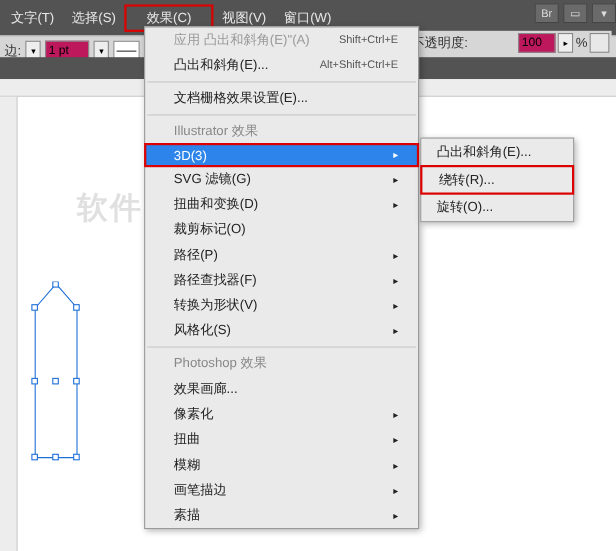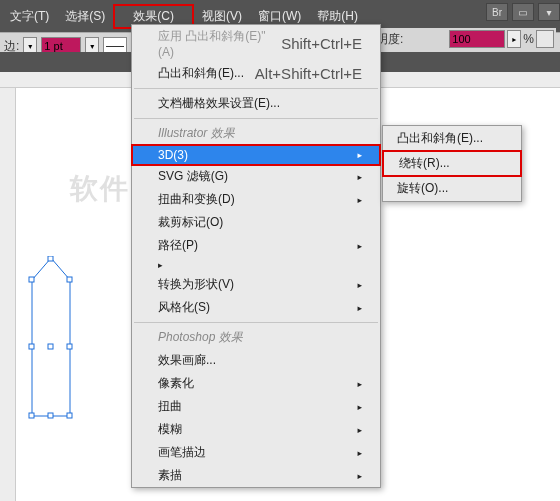--- a/index.html
+++ b/index.html
@@ -19,38 +19,37 @@
 .ruler-v { background: #ededed; width: 16px; position: absolute; top: 88px; left: 0; bottom: 0; border-right: 1px solid #ccc; }
 .watermark { position: absolute; top: 170px; left: 70px; color: #bbb; font-size: 28px; font-weight: bold; opacity: 0.45; pointer-events: none; letter-spacing: 2px; }
 .shape { position: absolute; top: 256px; left: 24px; }
 .shape svg { display: block; }
 .dropdown-menu { position: absolute; top: 24px; left: 131px; width: 250px; background: #eaeaea; border: 1px solid #999; box-shadow: 2px 2px 6px rgba(0,0,0,0.3); }
 .menu-item { display: flex; align-items: center; justify-content: space-between; padding: 3px 18px 3px 26px; color: #222; cursor: default; position: relative; }
 .menu-item.disabled { color: #999; }
 .menu-item.selected { background: #2d85ec; color: #fff; }
 .menu-item.red-box { outline: 2px solid #d00; outline-offset: -1px; gap: 46px; }
 .menu-separator { height: 1px; background: #c5c5c5; margin: 3px 2px; }
-.menu-header { color: #888; padding: 3px 18px 3px 26px; font-style: italic; }
-.menu-shortcut { color: #555; font-size: 15px; }
+.menu-header { color: #888; padding: 3px 18px 3px 26px; }
+.menu-shortcut { color: #555; font-size: 10px; }
 .submenu-arrow { font-size: 9px; }
 .submenu { position: absolute; top: 125px; left: 382px; width: 140px; background: #eaeaea; border: 1px solid #999; box-shadow: 2px 2px 6px rgba(0,0,0,0.3); }
 .submenu .menu-item { padding: 4px 14px; }
 .submenu .menu-item.red-box { outline: 2px solid #d00; outline-offset: -1px; padding-left: 16px; }
 .opacity-group { position: absolute; top: 28px; right: 4px; display: flex; align-items: center; gap: 2px; background: #d6d6d6; padding: 2px; }
 </style>
 </head>
 <body>
 
 <div class="menubar">
   <span class="menubar-item">文字(T)</span>
   <span class="menubar-item">选择(S)</span>
   <span class="menubar-item highlighted">效果(C)</span>
   <span class="menubar-item">视图(V)</span>
   <span class="menubar-item">窗口(W)</span>
-  <span class="menubar-item">帮助(H)</span>
   <div class="toolbar-right">
     <div class="tb-btn">Br</div>
     <div class="tb-btn">▭</div>
     <div class="tb-btn">▾</div>
   </div>
 </div>
 
 <div class="toolbar2">
   <span class="tb-label">边:</span>
   <span class="tb-dropdown">▾</span>
@@ -59,21 +58,21 @@
   <div style="width:24px;height:18px;border:1px solid #888;background:#fff;position:relative">
       <div style="position:absolute;top:8px;left:2px;right:2px;height:1px;background:#333"></div>
     </div>
   <span class="tb-dropdown">▾</span>
 </div>
 
 <div class="opacity-group">
   <div class="tb-icon"></div>
   <span class="tb-dropdown">▾</span>
   <span class="tb-label">不透明度:</span>
-  <input class="tb-input" style="width: 56px; margin-left: 44px;" value="100">
+  <input class="tb-input" style="width: 34px; margin-left: 44px;" value="100">
   <span class="tb-dropdown">▸</span>
   <span class="tb-label">%</span>
   <div class="tb-icon"></div>
 </div>
 
 <div class="gray-strip" style="position:absolute;top:52px"></div>
 <div class="ruler-h" style="position:absolute;top:72px;left:0;right:0"></div>
 <div class="ruler-v"></div>
 
 <div class="watermark">软件自学网</div>
@@ -121,20 +120,21 @@
       <span class="submenu-arrow">▸</span>
     </div>
   <div class="menu-item">
       <span>裁剪标记(O)</span>
     </div>
   <div class="menu-item">
       <span>路径(P)</span>
       <span class="submenu-arrow">▸</span>
     </div>
   <div class="menu-item">
+      <span>路径查找器(F)</span>
       <span class="submenu-arrow">▸</span>
     </div>
   <div class="menu-item">
       <span>转换为形状(V)</span>
       <span class="submenu-arrow">▸</span>
     </div>
   <div class="menu-item">
       <span>风格化(S)</span>
       <span class="submenu-arrow">▸</span>
     </div>

